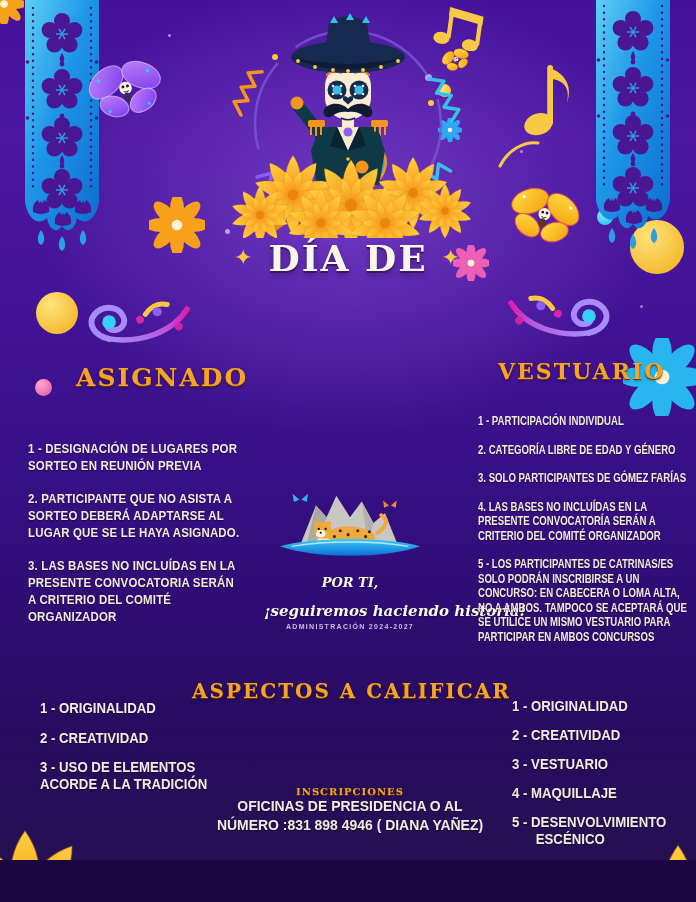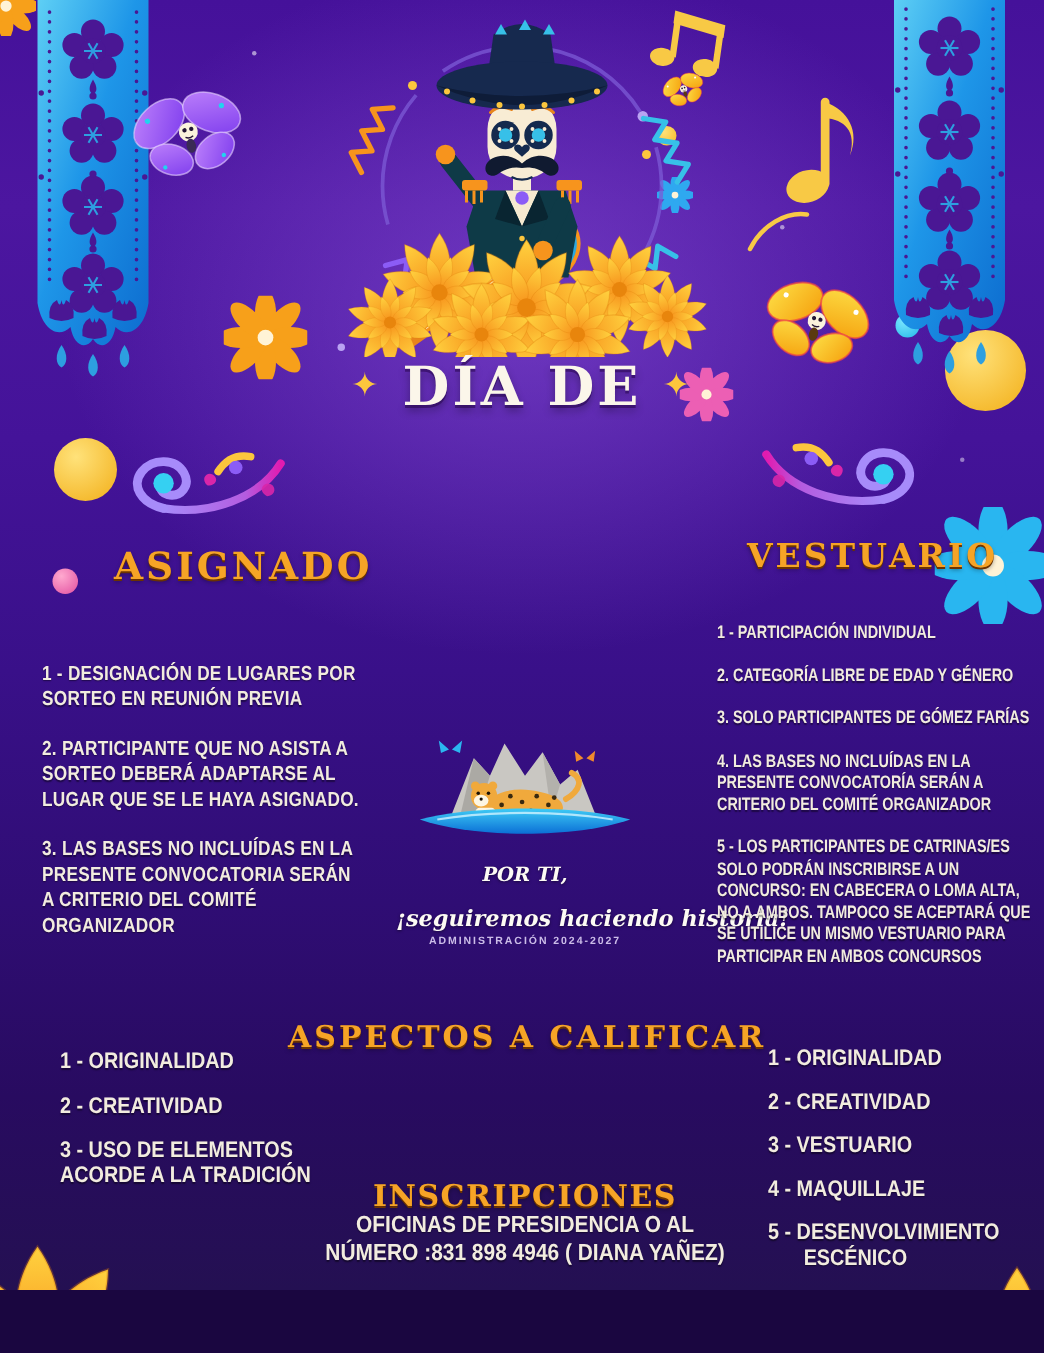--- a/index.html
+++ b/index.html
@@ -489,21 +489,21 @@
   <ul class="abs z4 flat cond" style="left:512px;top:697px;width:202px;font-size:15px;line-height:17px;transform:scaleX(.88)">
 
   <li style="margin-bottom:12px;padding-left:27px;text-indent:-27px">1 - ORIGINALIDAD</li>
       <li style="margin-bottom:12px;padding-left:27px;text-indent:-27px">2 - CREATIVIDAD</li>
       <li style="margin-bottom:12px;padding-left:27px;text-indent:-27px">3 - VESTUARIO</li>
       <li style="margin-bottom:12px;padding-left:27px;text-indent:-27px">4 - MAQUILLAJE</li>
       <li style="margin-bottom:12px;padding-left:27px;text-indent:-27px">5 - DESENVOLVIMIENTO ESCÉNICO</li>
     </ul>
 
   <div class="abs insc">
-    <div class="h-gold" style="font-size:20px;letter-spacing:1px">INSCRIPCIONES</div>
+    <div class="h-gold" style="font-size:10px;letter-spacing:1px">INSCRIPCIONES</div>
     <div class="lines cond" style="font-size:15.5px;line-height:18.5px;transform-origin:50% 0;">
       <div>OFICINAS DE PRESIDENCIA O AL</div>
       <div>NÚMERO :831 898 4946 ( DIANA YAÑEZ)</div>
     </div>
   </div>
 
   <svg class="abs z2" style="left:-60px;top:826px" width="170" height="170">
       <use href="#marigold" width="170" height="170"></use>
     </svg>
   <svg class="abs z2" style="left:72px;top:862px" width="190" height="190">

